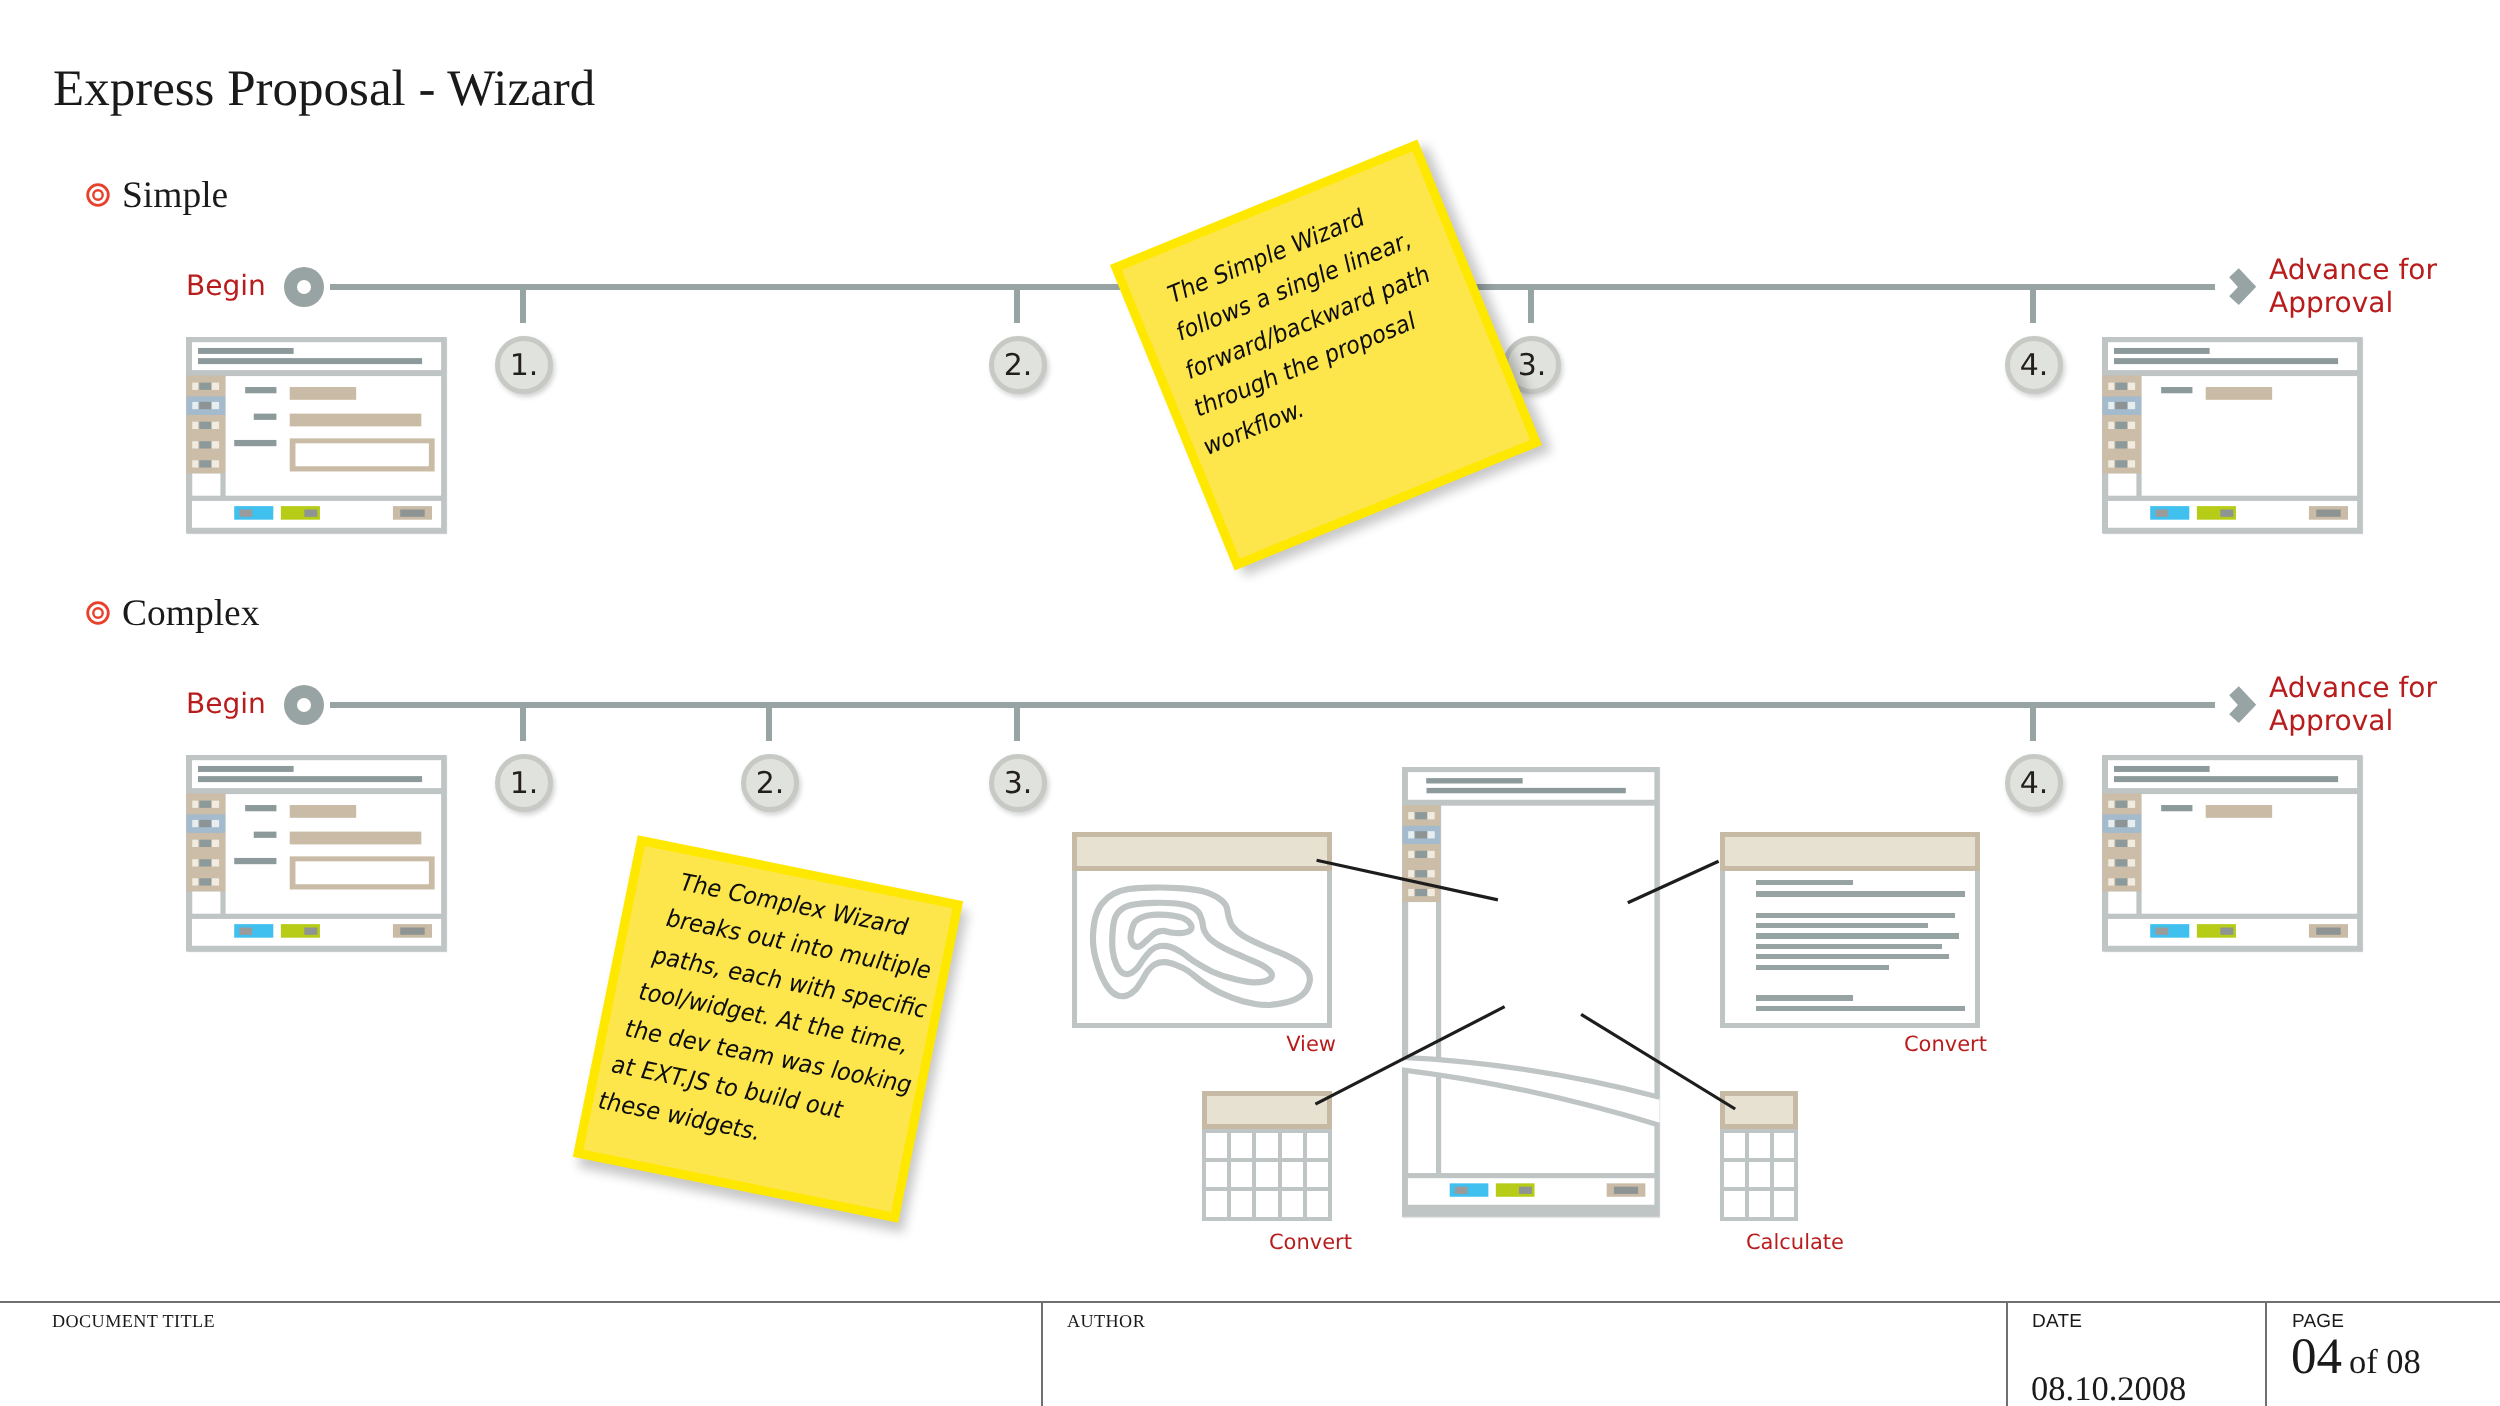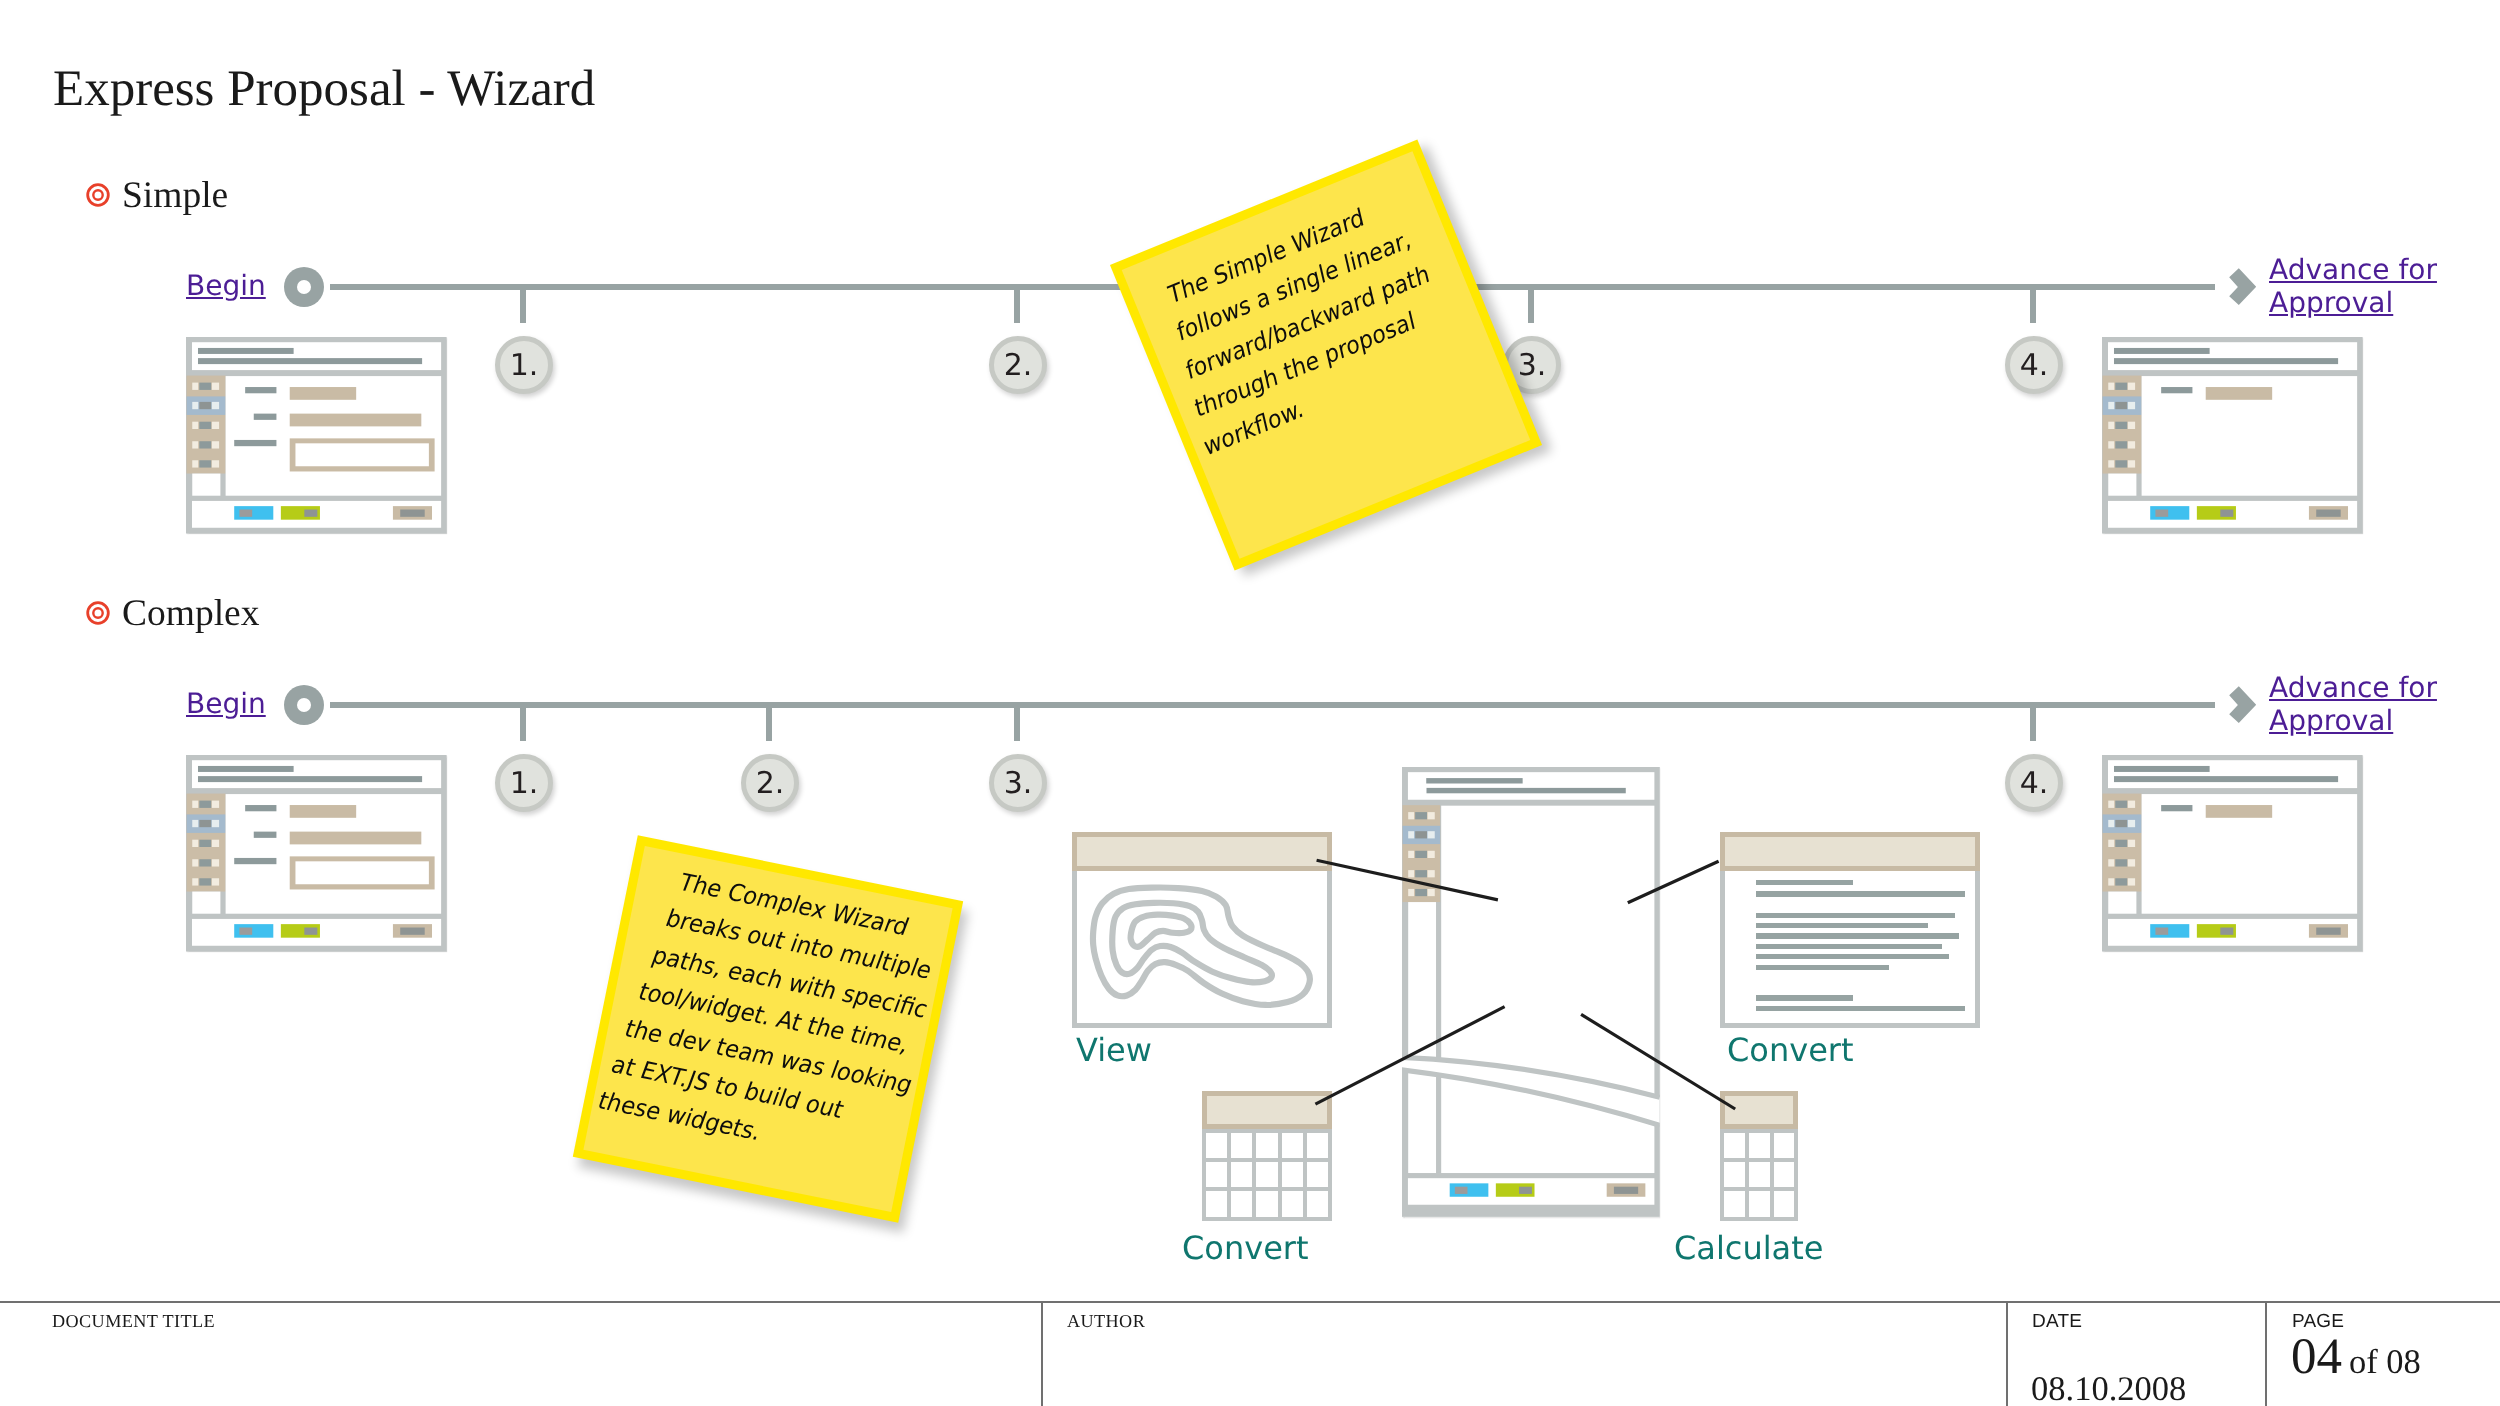--- a/index.html
+++ b/index.html
@@ -9,21 +9,21 @@
 
   .page-title{left:53px;top:64px;font-family:"Liberation Serif",serif;font-size:51px;font-weight:400;color:#1a1a1a;margin:0;line-height:1;}
 
   .sec-label{font-family:"Liberation Serif",serif;font-size:37.5px;color:#1a1a1a;line-height:1;}
   .bullet{width:24px;height:24px;}
 
   .tl-line{background:#98a3a3;height:6px;}
   .tl-tick{background:#98a3a3;width:6px;}
   .begin-dot{width:40px;height:40px;border-radius:50%;background:#98a3a3;}
   .begin-dot i{position:absolute;left:13px;top:13px;width:14px;height:14px;border-radius:50%;background:#fff;display:block;}
-  .tl-text{font-family:"DejaVu Sans",sans-serif;font-size:28px;color:#4c1d95;line-height:1.22;text-decoration:underline;}
+  .tl-text{font-family:"DejaVu Sans",sans-serif;font-size:28px;color:#b91c1c;line-height:1.22;}
 
   .step{width:58px;height:58px;border-radius:50%;background:#e0e2dd;border:5.5px solid #c6c9c4;box-sizing:border-box;
         display:flex;align-items:center;justify-content:center;font-family:"DejaVu Sans",sans-serif;font-size:30px;color:#231f20;
         box-shadow:2px 3px 5px rgba(0,0,0,0.18);}
 
   
   .wf{position:absolute;width:1000px;height:754px;transform-origin:0 0;background:#bfc4c4;box-shadow:2px 3px 5px rgba(0,0,0,0.16);}
   .wf div{position:absolute;}
   .wf .white{background:#fff;}
   .wf .bar{background:#8d9a9b;}
@@ -39,21 +39,21 @@
   .wf .bgreen{background:#b6cc17;}
   .wf .btan{background:#c9bba5;}
   .wf .bin{background:#9b9b9b;}
   .wf .bing{background:#8e9493;}
 
   .note{position:absolute;background:#ffe800;box-shadow:7px 9px 11px rgba(0,0,0,0.22);transform-origin:50% 50%;}
   .note-in{position:absolute;left:9px;top:9px;right:9px;bottom:9px;background:#fde54c;}
   .note-text{position:absolute;font-family:"DejaVu Sans",sans-serif;color:#0d0d0d;white-space:pre;
              font-size:24px;line-height:1.6;letter-spacing:0px;transform:skewX(-9deg) scaleX(0.94);transform-origin:50% 50%;}
 
-  .cap{position:absolute;font-family:"DejaVu Sans",sans-serif;font-size:32px;color:#0f766e;text-align:left;line-height:1;}
+  .cap{position:absolute;font-family:"DejaVu Sans",sans-serif;font-size:21px;color:#b91c1c;text-align:right;line-height:1;}
 
   
   .wg{position:absolute;background:#bfc4c4;}
   .wg-hd{position:absolute;background:#c7baa4;}
   .wg-hd-in{position:absolute;background:#e7e1d2;}
   .wg-body{position:absolute;background:#fff;}
   .wg-line{position:absolute;background:#96a3a2;height:5.5px;}
   .grid-cell{position:absolute;background:#fff;}
 
   .footer-rule{position:absolute;background:#707070;height:2px;}

